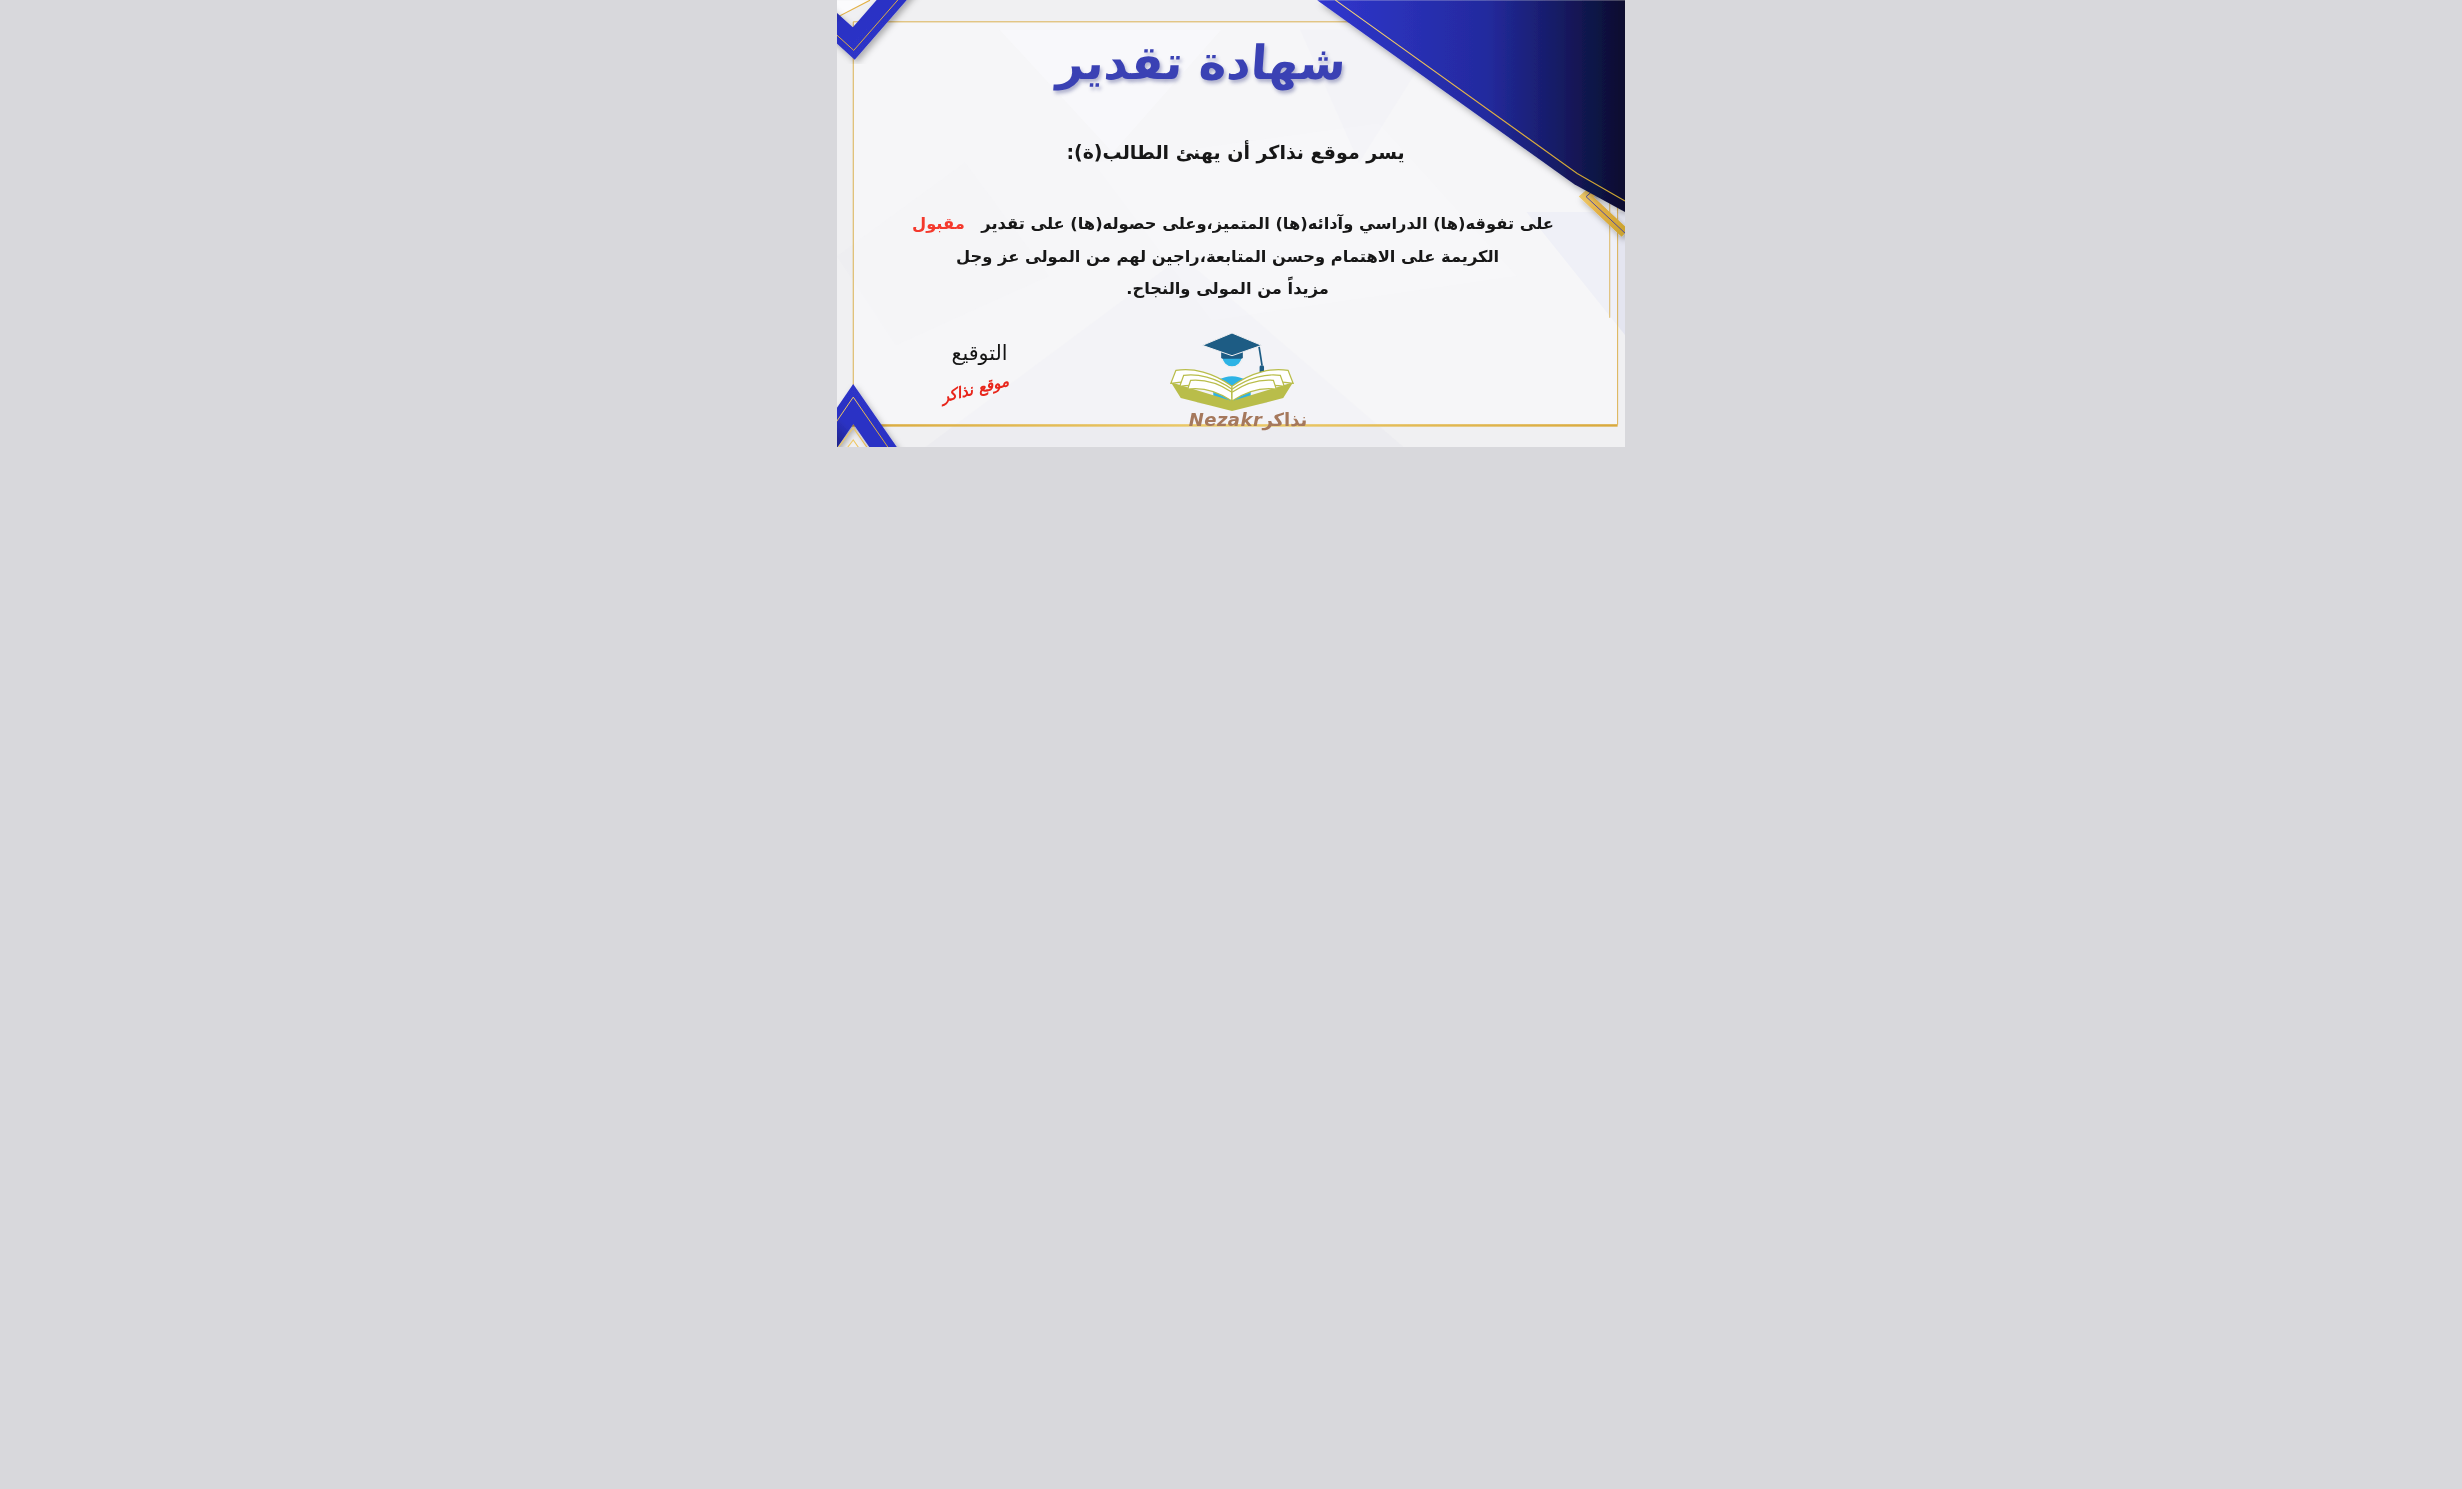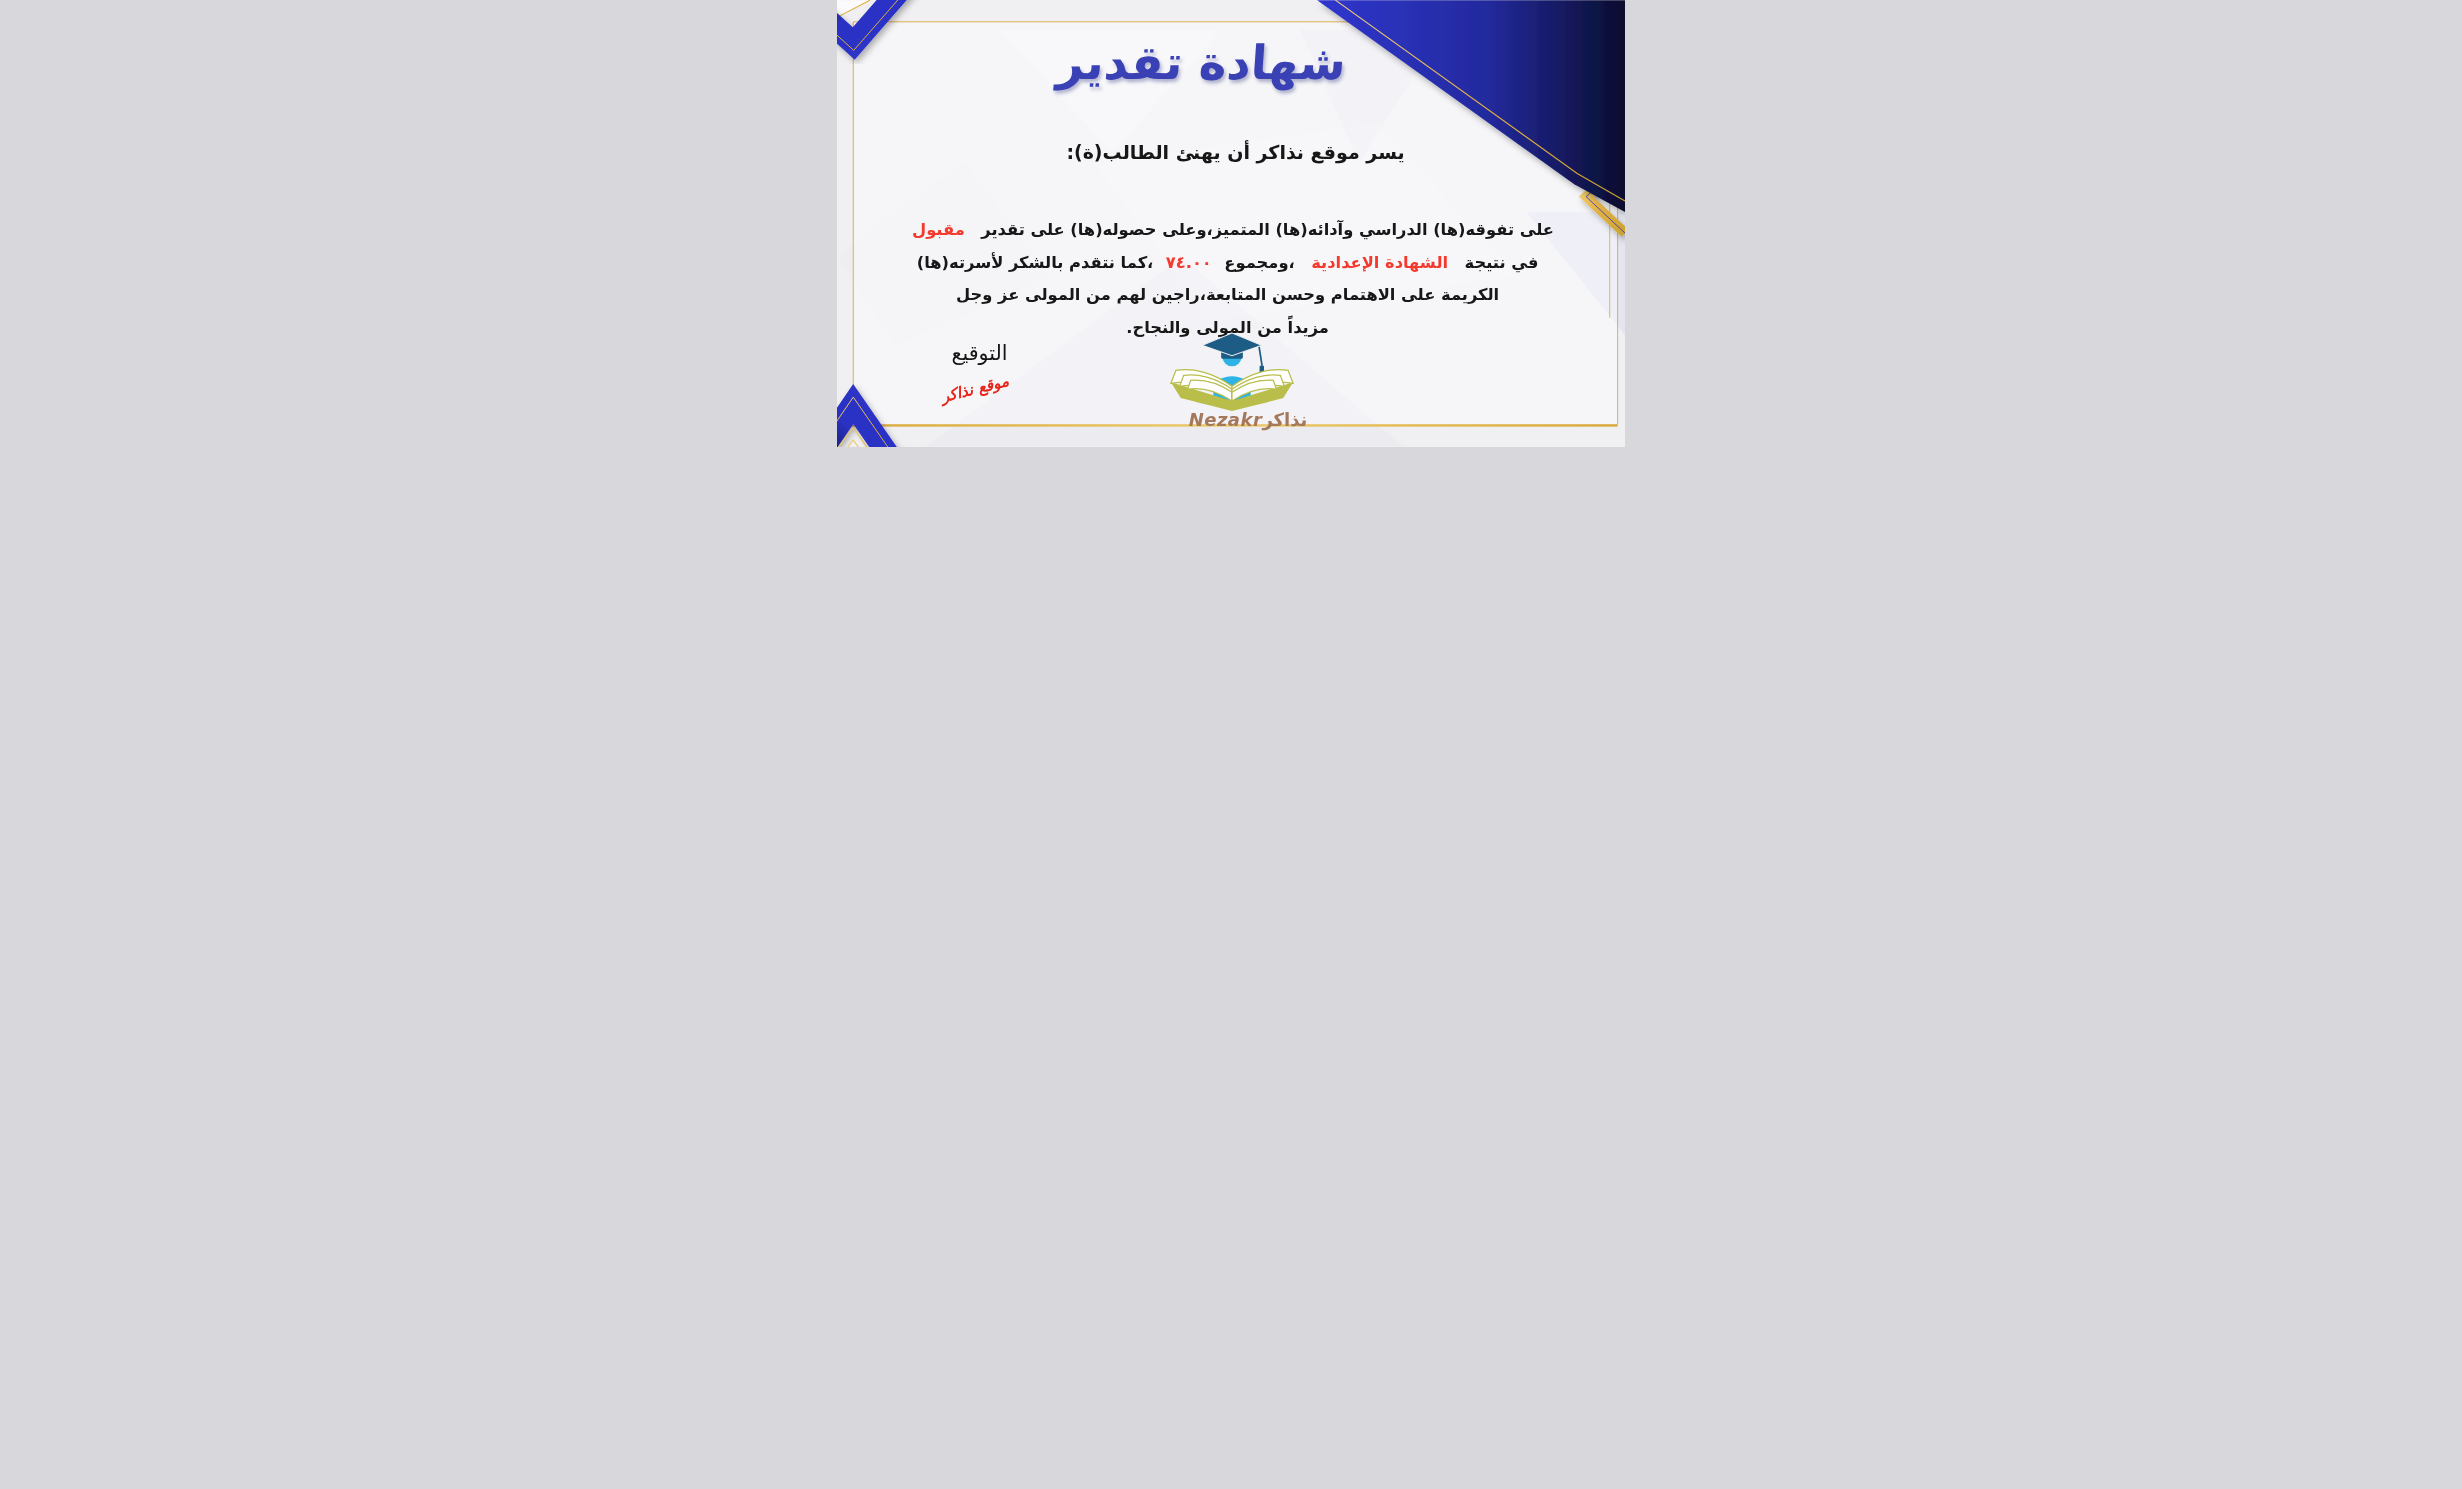--- a/index.html
+++ b/index.html
@@ -25,21 +25,21 @@
   }
   .intro{
     position:absolute;top:129px;left:29.5px;width:714px;margin:12px;
     text-align:center;font-size:19px;font-weight:bold;color:#171717;
   }
   .student-name{
     position:absolute;top:164px;left:29.5px;width:714px;margin:0;
     text-align:center;font-size:18px;font-weight:bold;color:#f4392d;
   }
   .bodytext{
-    position:absolute;top:214px;left:23.6px;width:734px;margin:0;
+    position:absolute;top:208px;left:23.6px;width:734px;margin:0;
     text-align:center;color:#171717;font-weight:bold;font-size:16.3px;
   }
   .bline{margin:0;line-height:32.5px;}
   .red{color:#f4392d;}
   .gap-wide{margin:0 10.8px;display:inline-block;}
   .gap-med{margin:0 6.9px;display:inline-block;}
 
   .sig-label{
     position:absolute;top:341px;left:103px;width:79px;
     text-align:center;font-size:20.7px;font-weight:normal;color:#141414;
@@ -145,27 +145,20 @@
     <h1 class="title" dir="rtl">شهادة تقدير</h1>
 
     <p class="intro" dir="rtl">يسر موقع نذاكر أن يهنئ الطالب(ة):</p>
 
 
     <div class="bodytext" dir="rtl">
       <p class="bline">
         <span>على تفوقه(ها) الدراسي وآدائه(ها) المتميز،وعلى حصوله(ها) على تقدير</span>
         <span class="red gap-wide">مقبول</span>
       </p>
-      <p class="bline">
-        <span>في نتيجة</span>
-        <span class="red gap-wide">الشهادة الإعدادية</span>
-        <span>،ومجموع</span>
-        <span class="red gap-med">٧٤.٠٠</span>
-        <span>،كما نتقدم بالشكر لأسرته(ها)</span>
-      </p>
       <p class="bline">الكريمة على الاهتمام وحسن المتابعة،راجين لهم من المولى عز وجل</p>
       <p class="bline">مزيداً من المولى والنجاح.</p>
     </div>
 
     <div class="sig-label" dir="rtl">التوقيع</div>
 
     <div class="sig-script" dir="rtl">موقع نذاكر</div>
 
     <div class="logo">
       <svg width="136" height="84" viewBox="0 0 276 170" aria-hidden="true">

